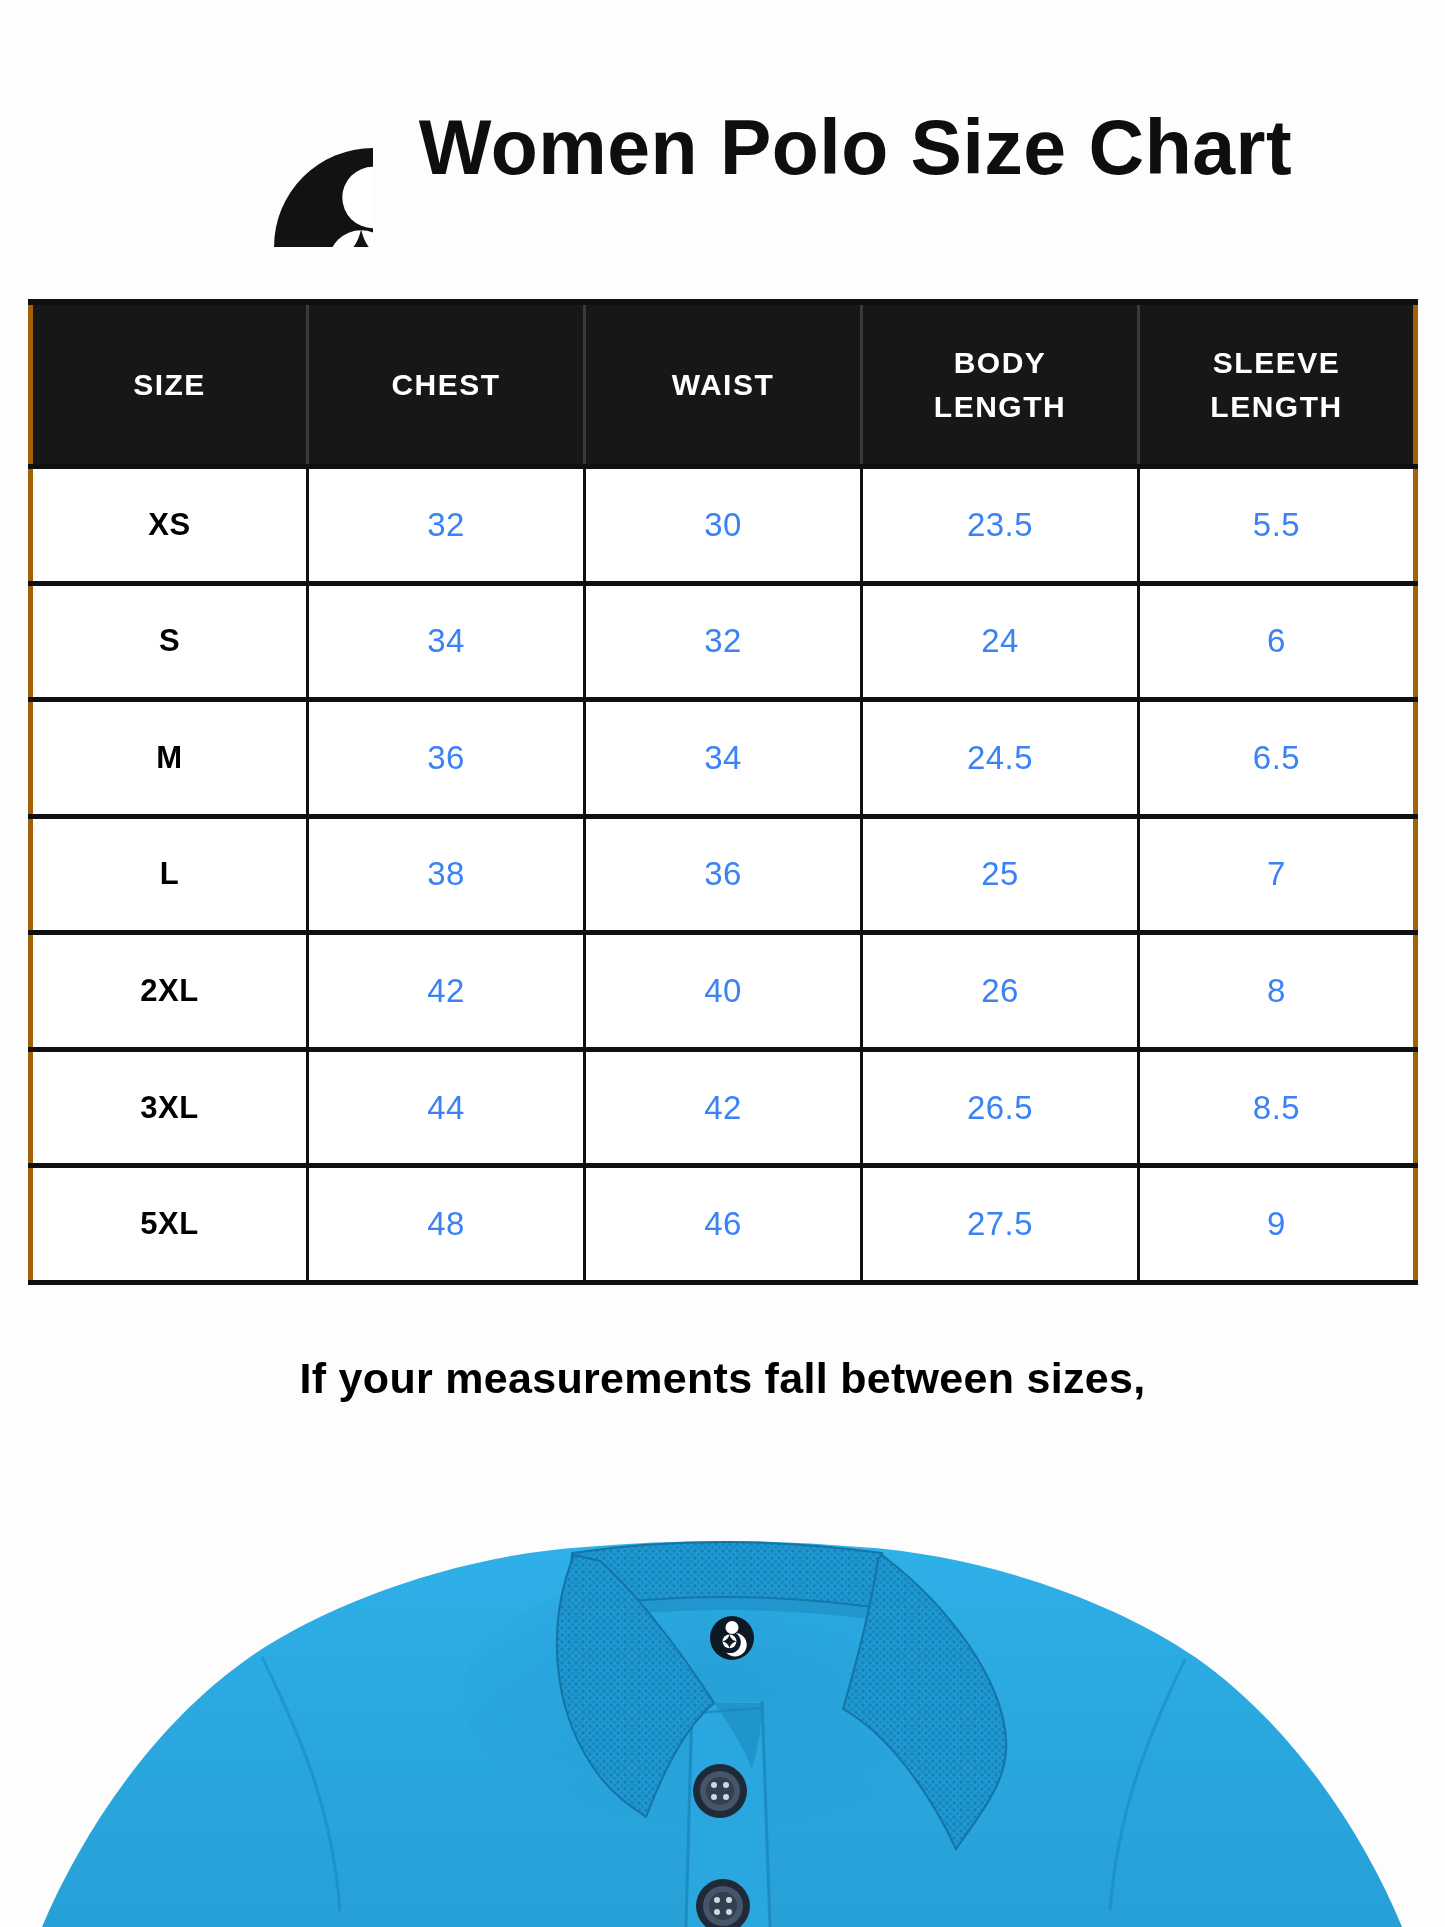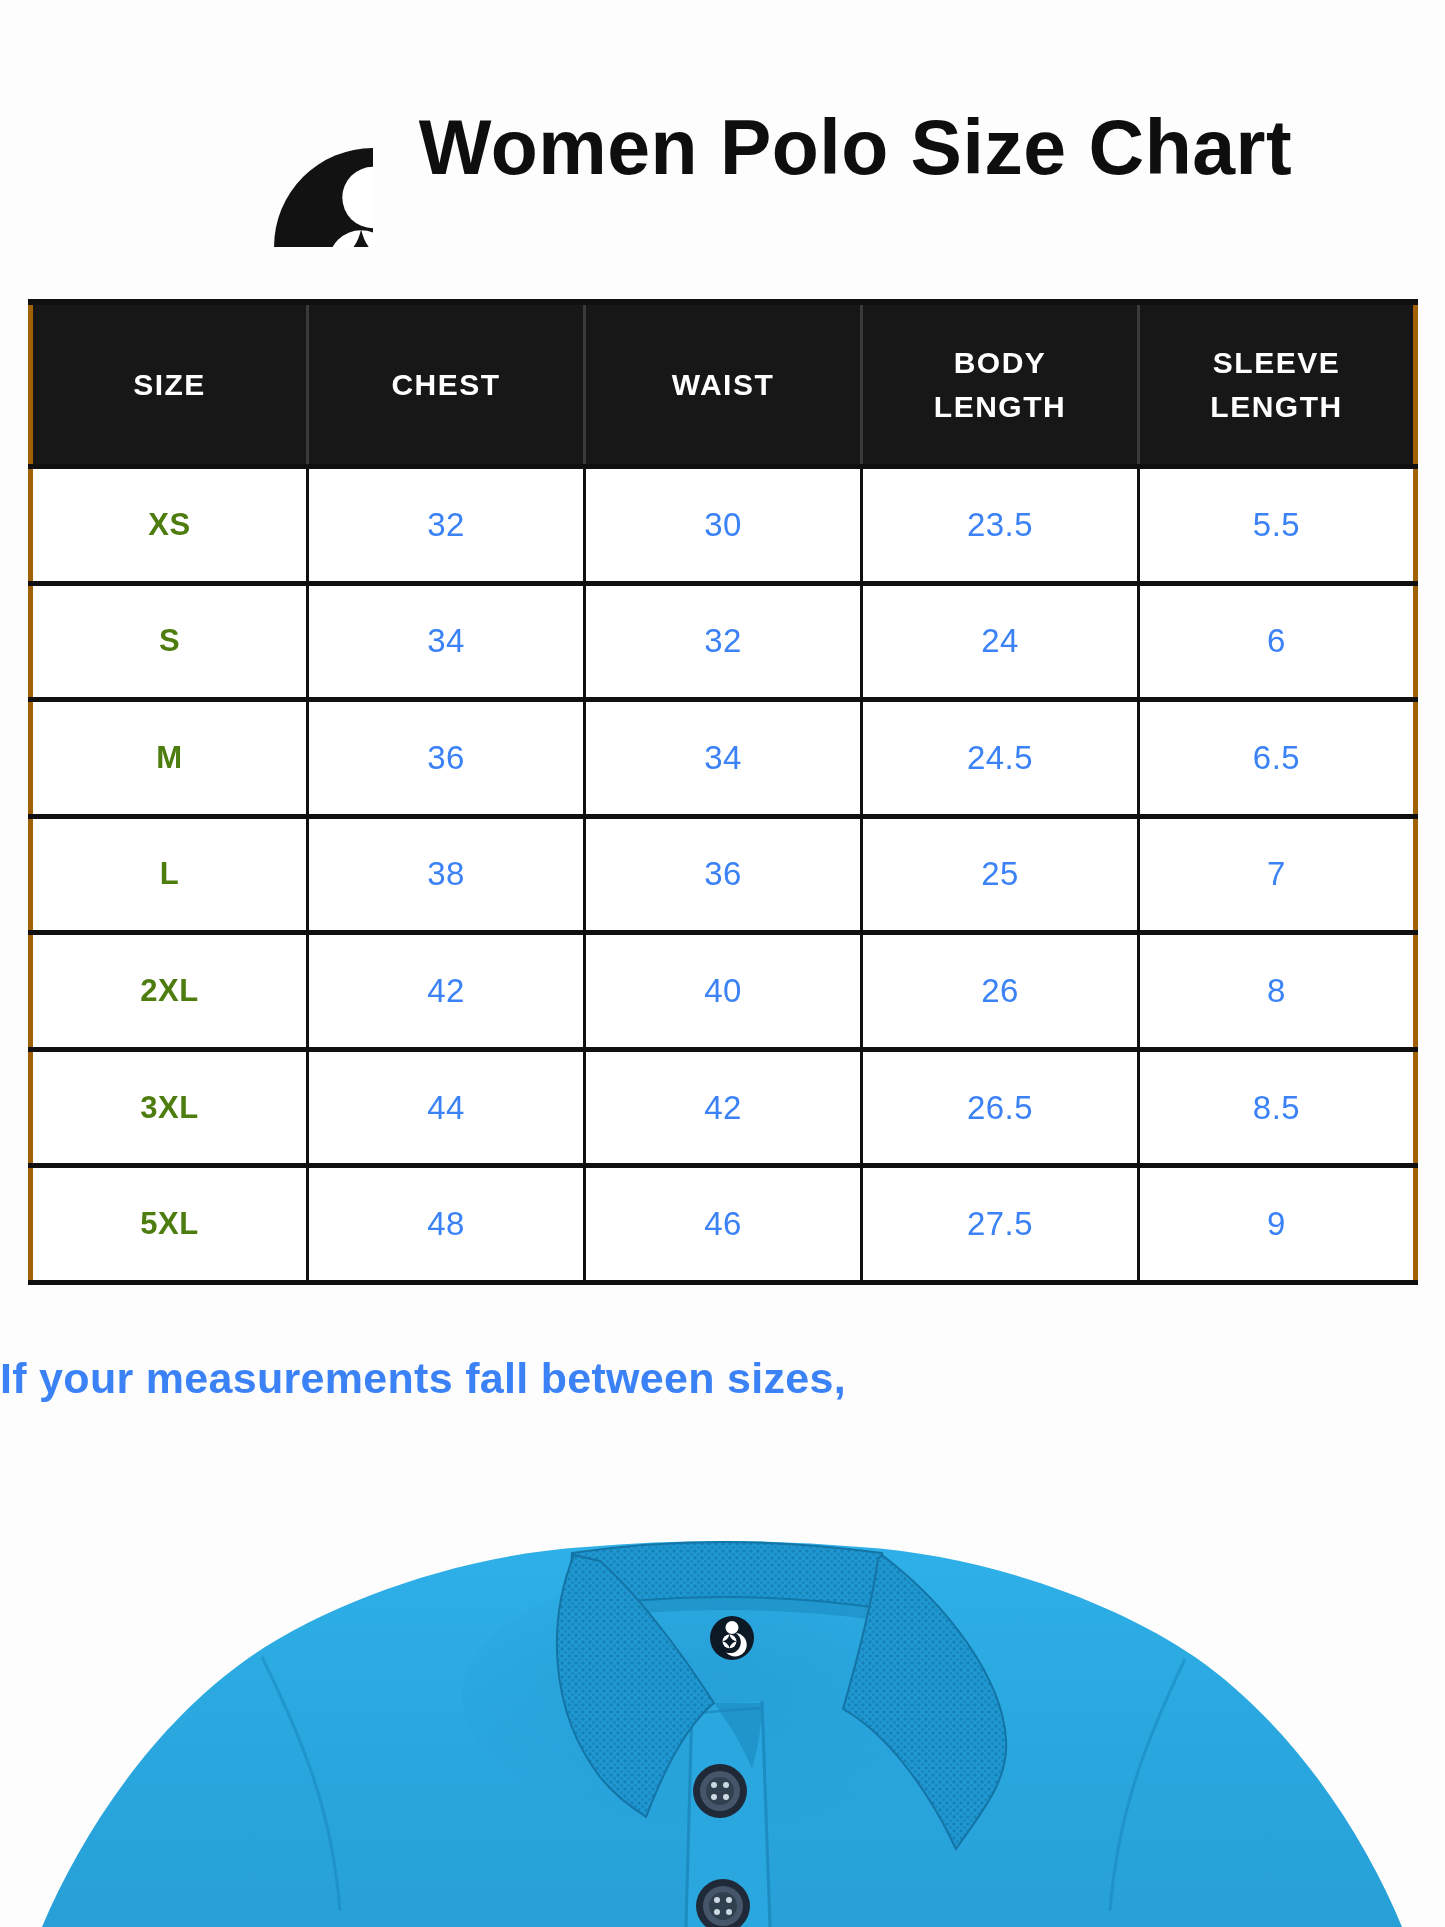--- a/index.html
+++ b/index.html
@@ -36,26 +36,26 @@
     border-left:3px solid #3a3a3a;border-right:3px solid #3a3a3a;
     border-top:6px solid #101010;border-bottom:5px solid #101010;
   }
   .size-table td{
     height:97px;text-align:center;vertical-align:middle;
     border-left:3px solid #101010;border-right:3px solid #101010;
     border-top:5px solid #101010;border-bottom:5px solid #101010;
     font-size:33px;font-weight:400;color:#3b82f6;letter-spacing:0.5px;
     background:#ffffff;
   }
-  .size-table td.size-cell{font-weight:700;font-size:31px;color:#4d7c0f;}
+  .size-table td.size-cell{font-weight:700;font-size:31px;color:#000000;}
 
   
   .fit-note{
     position:absolute;left:0;right:0;top:1346px;
-    text-align:left;color:#3b82f6;
+    text-align:center;color:#000000;
     font-size:43px;font-weight:800;line-height:1.5;letter-spacing:0.3px;
   }
 
   
   .polo-figure{position:absolute;left:0;top:1507px;width:1445px;height:420px;}
 </style>
 </head>
 <body>
 
 <svg width="0" height="0" style="position:absolute" aria-hidden="true">

